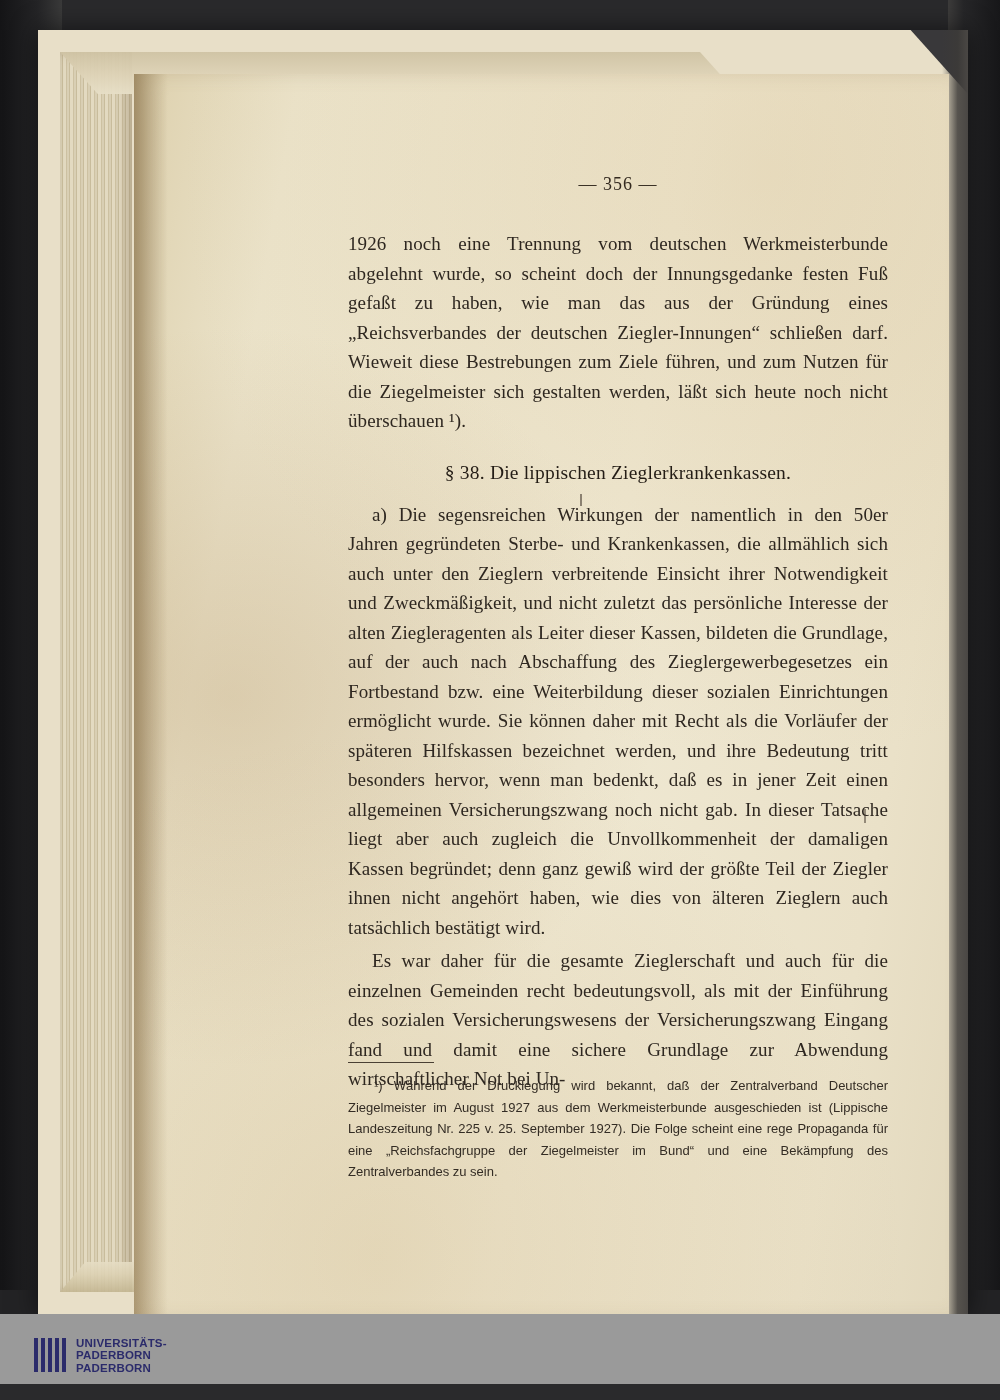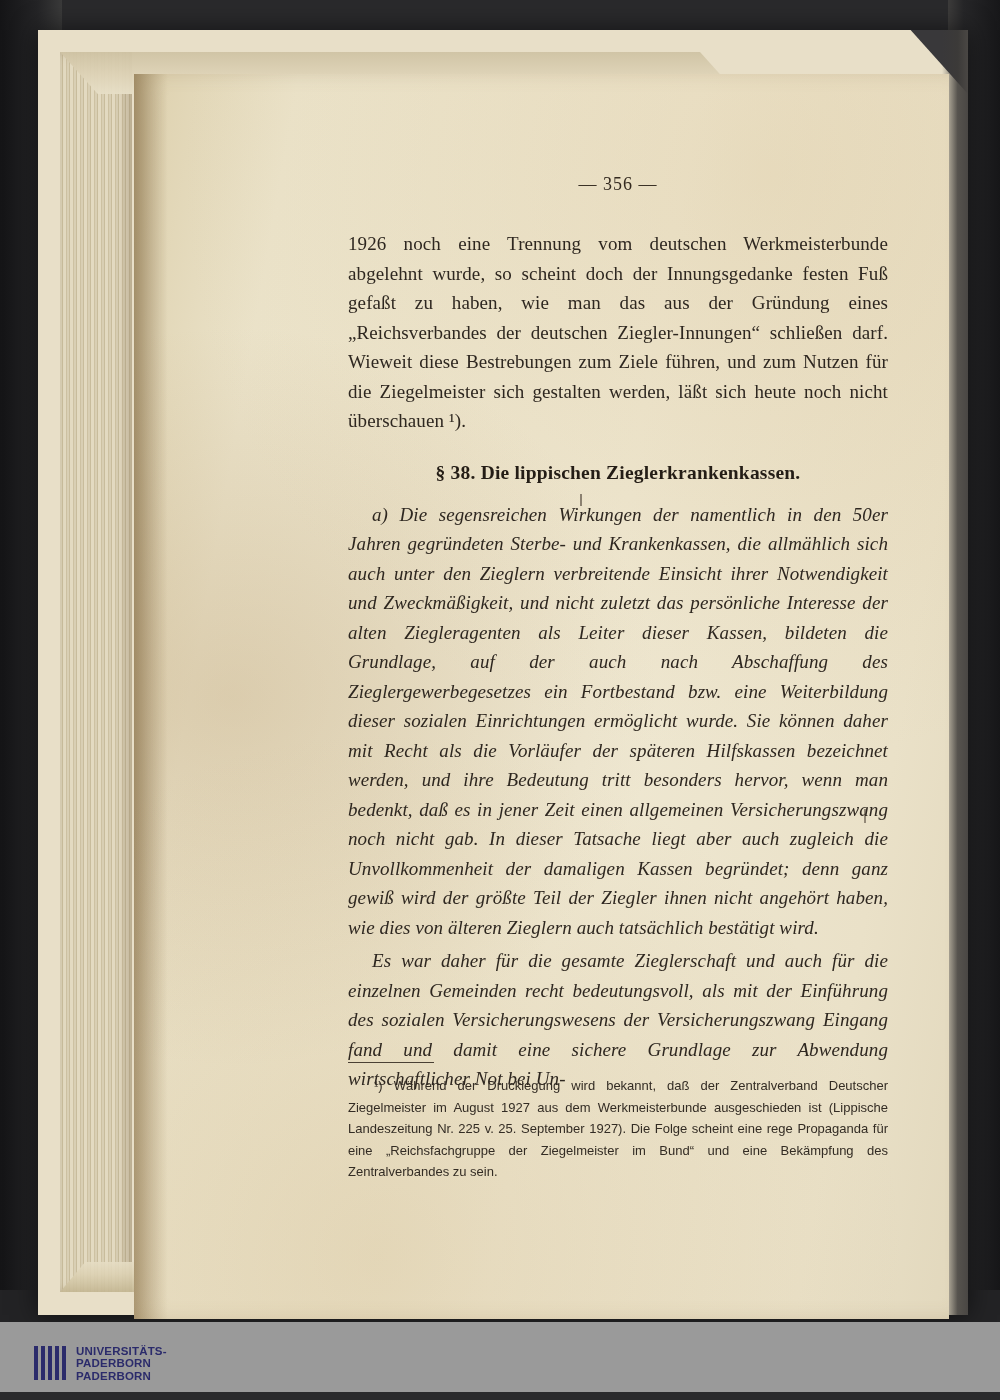--- a/index.html
+++ b/index.html
@@ -142,24 +142,24 @@
   }
   p.body {
     font-size: 19px;
     line-height: 29.5px;
     margin: 0;
     text-align: justify;
     text-justify: inter-word;
     color: #2e2720;
     letter-spacing: .1px;
   }
-  p.body.indent { text-indent: 24px; font-style: italic; }
+  p.body.indent { text-indent: 24px; }
   .section-head {
     text-align: center;
-    font-weight: bold;
+    font-weight: normal;
     font-size: 19.5px;
     margin: 26px 0 16px 0;
     letter-spacing: .2px;
     color: #241d16;
   }
   .para-gap { height: 4px; }
 
   .footnote-wrap {
     position: absolute;
     left: 214px;
@@ -182,21 +182,21 @@
   }
   p.footnote .fn-indent { padding-left: 26px; }
 
   
   .speck1 { position:absolute; left: 446px; top: 420px; width: 2px; height: 12px; background: rgba(60,50,40,.55); }
   .speck2 { position:absolute; left: 730px; top: 735px; width: 2px; height: 14px; background: rgba(60,50,40,.5); }
 
   
   .wm-bar {
     position: absolute;
-    left: 0; bottom: 8px;
+    left: 0; bottom: 16px;
     width: 1000px; height: 70px;
     background: #9a9a9a;
     margin-top: 28px;
   }
   .wm-inner {
     position: absolute;
     left: 34px; bottom: 10px;
     display: flex;
     align-items: center;
     gap: 10px;

